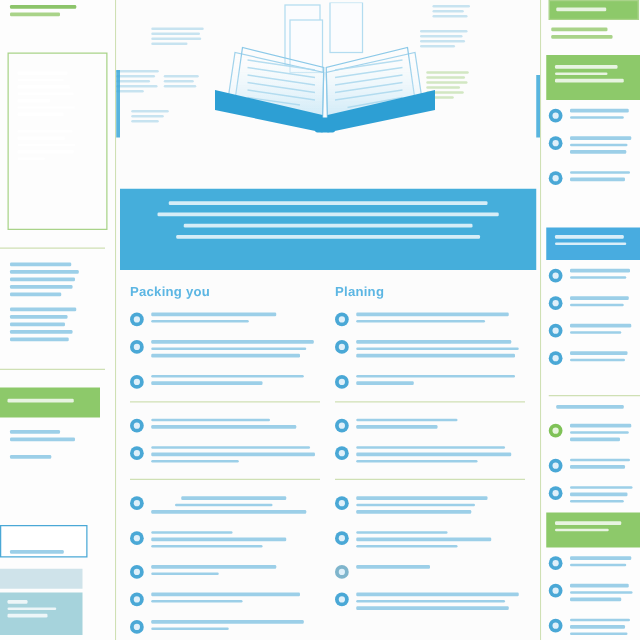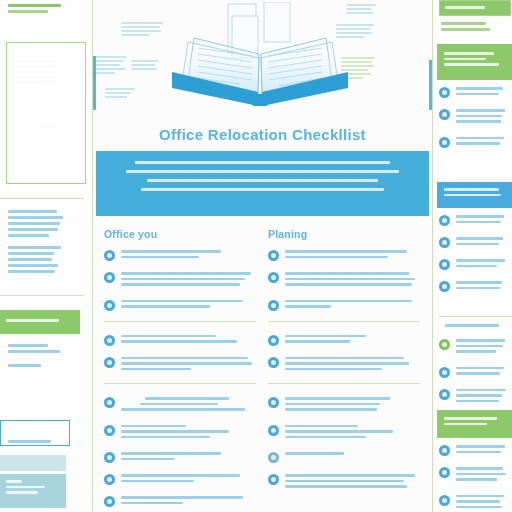--- a/index.html
+++ b/index.html
@@ -240,33 +240,32 @@
           <line x1="108" y1="78" x2="162" y2="70"></line>
             <line x1="118" y1="84" x2="162" y2="76"></line>
         </g>
 
         <path d="M12 70 L98 90 L98 104 L12 86 Z" fill="#2d9fd4"></path>
         <path d="M188 70 L102 90 L102 104 L188 86 Z" fill="#2d9fd4"></path>
         <rect x="92" y="92" width="16" height="12" rx="2" fill="#2d9fd4"></rect>
       </svg>
     </div>
 
-    <div class="title">Office Relocation Checkllist</div>
 
     <div class="banner blurtext" style="left:3px;top:151px;width:333px;">
       <div class="ln" style="width:86%"></div>
       <div class="ln" style="width:92%"></div>
       <div class="ln" style="width:78%"></div>
       <div class="ln" style="width:82%"></div>
     </div>
 
     <div class="cols" style="left:3px;">
 
       <div class="col col-a">
-        <div class="sect-h">Office you</div>
+        <div class="sect-h">Packing you</div>
 
         <div>
           <div class="item">
             <span class="chk"></span>
             <span class="itxt blurtext">
                 <span class="ln b" style="width:74%;display:block"></span>
                 <span class="ln b" style="width:58%;display:block"></span>
               </span>
           </div>
           <div class="item">

